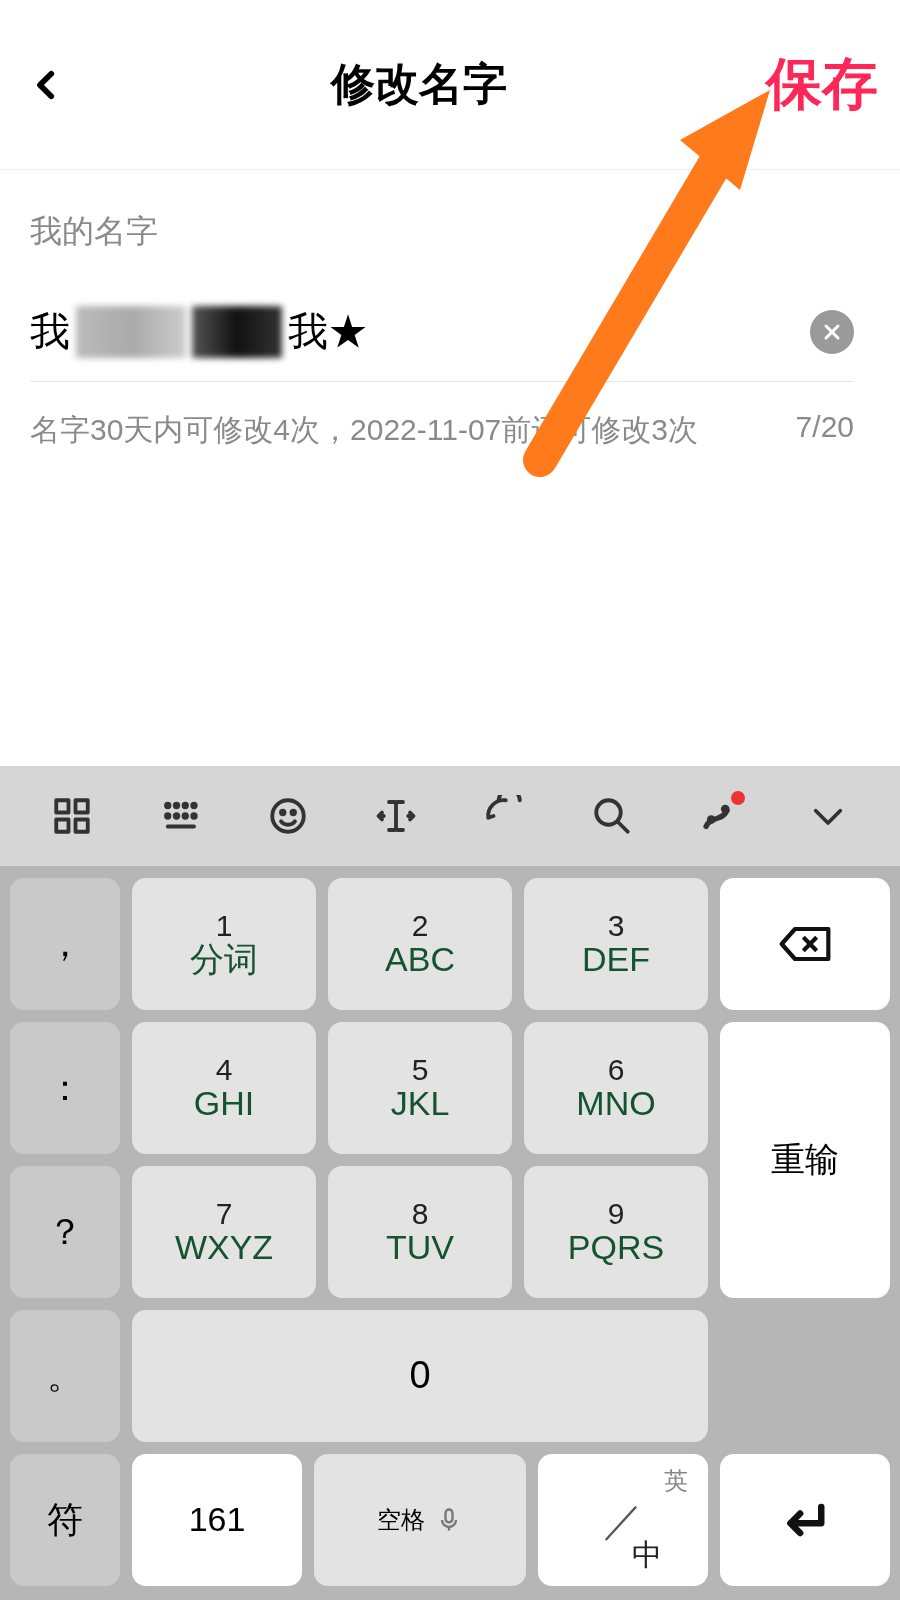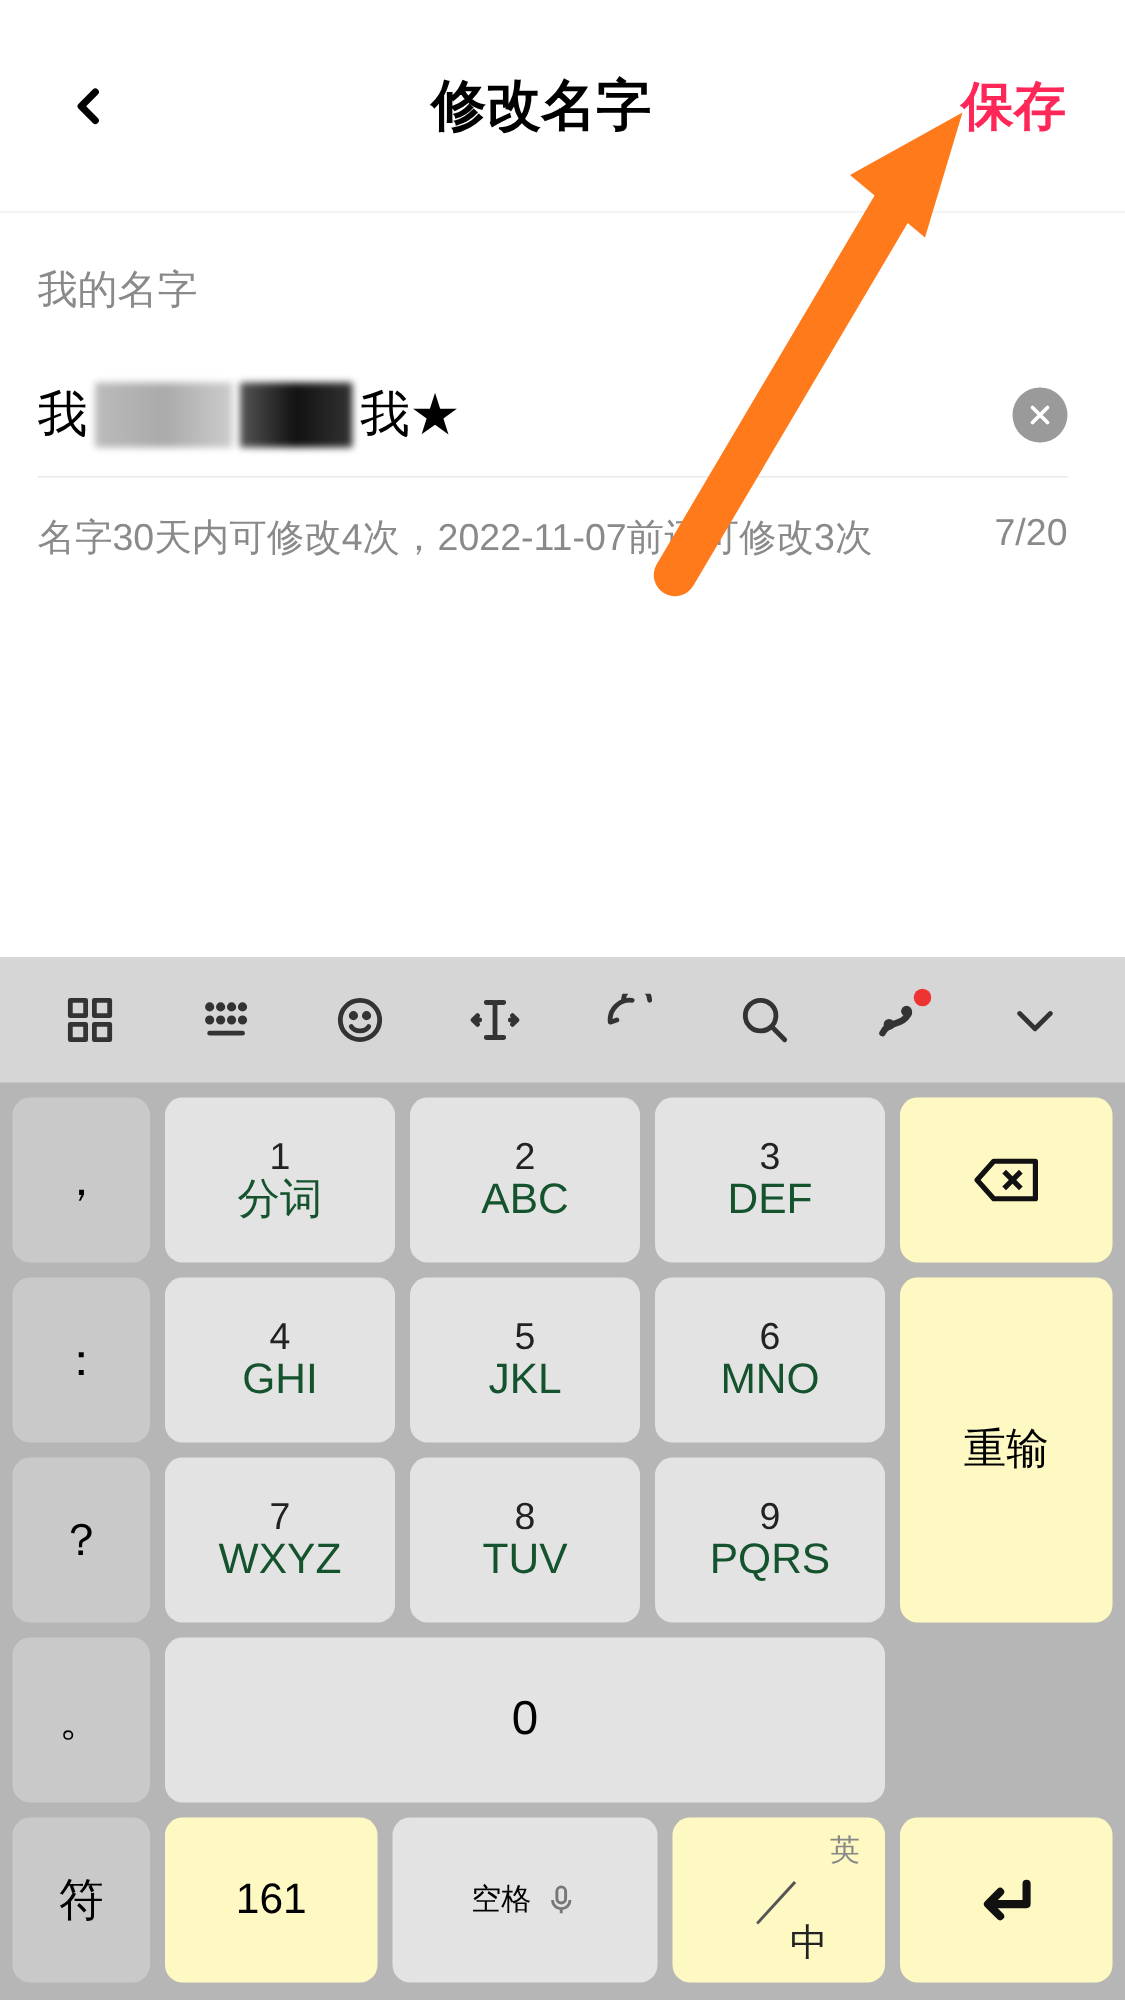--- a/index.html
+++ b/index.html
@@ -1,23 +1,23 @@
 <!DOCTYPE html>
 <html><head>
 <meta charset="utf-8">
 <style>
   * { box-sizing: border-box; margin: 0; padding: 0; font-family: -apple-system, "PingFang SC", "Helvetica Neue", sans-serif; }
   html, body { width: 900px; height: 1600px; background: #fff; overflow: hidden; }
   .screen { width: 900px; height: 1600px; position: relative; display: flex; flex-direction: column; }
   
-  .header { height: 170px; display: flex; align-items: center; justify-content: space-between; padding: 0 47px; border-bottom: 1px solid #eee; }
+  .header { height: 170px; display: flex; align-items: center; justify-content: space-between; padding: 0 22px; border-bottom: 1px solid #eee; }
   .back { width: 50px; height: 50px; display: flex; align-items: center; justify-content: center; cursor: pointer; }
   .back svg { width: 34px; height: 34px; stroke: #000; stroke-width: 4; fill: none; stroke-linecap: round; stroke-linejoin: round; }
   .title { font-size: 44px; font-weight: 700; color: #000; }
-  .save { font-size: 42px; font-weight: 600; color: #ff2757; cursor: pointer; }
+  .save { font-size: 56px; font-weight: 600; color: #ff2757; cursor: pointer; }
   
   .body { padding: 40px 46px 0 30px; }
   .field-label { font-size: 32px; color: #8a8a8a; margin-bottom: 50px; }
   .input-row { display: flex; align-items: center; border-bottom: 1px solid #e5e5e5; padding-bottom: 22px; }
   .name-value { flex: 1; display: flex; align-items: center; gap: 6px; font-size: 40px; color: #000; }
   .name-value .txt { font-weight: 500; }
   .censor { display: inline-block; height: 52px; filter: blur(3px); }
   .censor.a { width: 110px; background: linear-gradient(90deg,#bbb,#aaa,#ccc); }
   .censor.b { width: 90px; background: linear-gradient(90deg,#555,#111,#333); }
   .clear { width: 44px; height: 44px; border-radius: 50%; background: #9a9a9a; display: flex; align-items: center; justify-content: center; cursor: pointer; }
@@ -32,21 +32,21 @@
   .kbd-toolbar .ti { width: 54px; height: 54px; display: flex; align-items: center; justify-content: center; cursor: pointer; position: relative; color:#333; }
   .kbd-toolbar svg { width: 42px; height: 42px; stroke: #333; fill: none; stroke-width: 2.2; stroke-linecap: round; stroke-linejoin: round; }
   .dot-badge { position: absolute; top: 2px; right: 2px; width: 14px; height: 14px; background: #e33; border-radius: 50%; }
   .kbd-grid { padding: 12px 10px 14px 10px; }
   .kbd-rows { display: grid; grid-template-columns: 110px 1fr 1fr 1fr 170px; gap: 12px; }
   .key { background: #e3e3e3; border-radius: 14px; display: flex; flex-direction: column; align-items: center; justify-content: center; cursor: pointer; height: 132px; line-height: 1.05; }
   .key .num { font-size: 30px; color: #222; }
   .key .lab { font-size: 34px; color: #14532d; }
   .key.single { font-size: 38px; }
   .key.side { background: #c9c9c9; font-size: 36px; }
-  .key.sideR { background: #fef9c3; font-size: 34px; }
+  .key.sideR { background: #ffffff; font-size: 34px; }
   .key.tall2 { grid-row: span 2; height: auto; }
   .kbd-bottom { display: grid; grid-template-columns: 110px 170px 1fr 170px 170px; gap: 12px; margin-top: 12px; }
   .key.space { flex-direction: row; gap: 10px; font-size: 24px; }
   .key.space svg { width: 28px; height: 28px; stroke:#777; fill:none; stroke-width:2; }
   .key.lang { position: relative; }
   .key.lang .en { position: absolute; top: 14px; right: 20px; font-size: 24px; color: #888; }
   .key.lang .slash { font-size: 40px; color: #555; }
   .key.lang .zh { position: absolute; bottom: 16px; right: 46px; font-size: 30px; color: #222; }
   .key.enter svg { width: 52px; height: 52px; stroke:#111; fill:none; stroke-width:4; stroke-linecap:round; stroke-linejoin:round; }
   .key.backspace svg { width: 54px; height: 40px; stroke:#111; fill:none; stroke-width:2.5; stroke-linejoin:round; }

